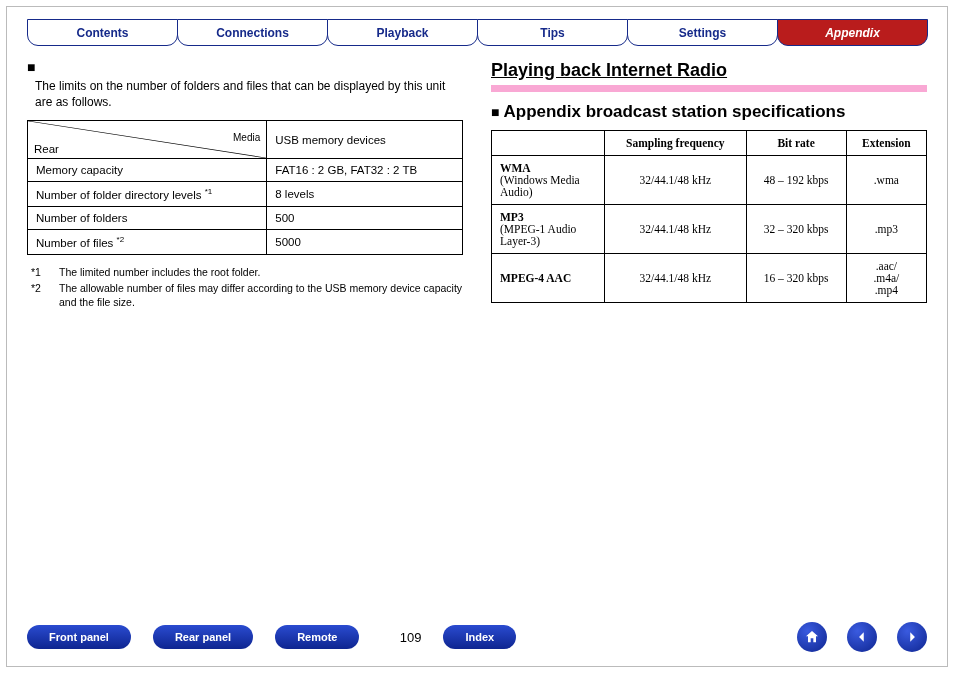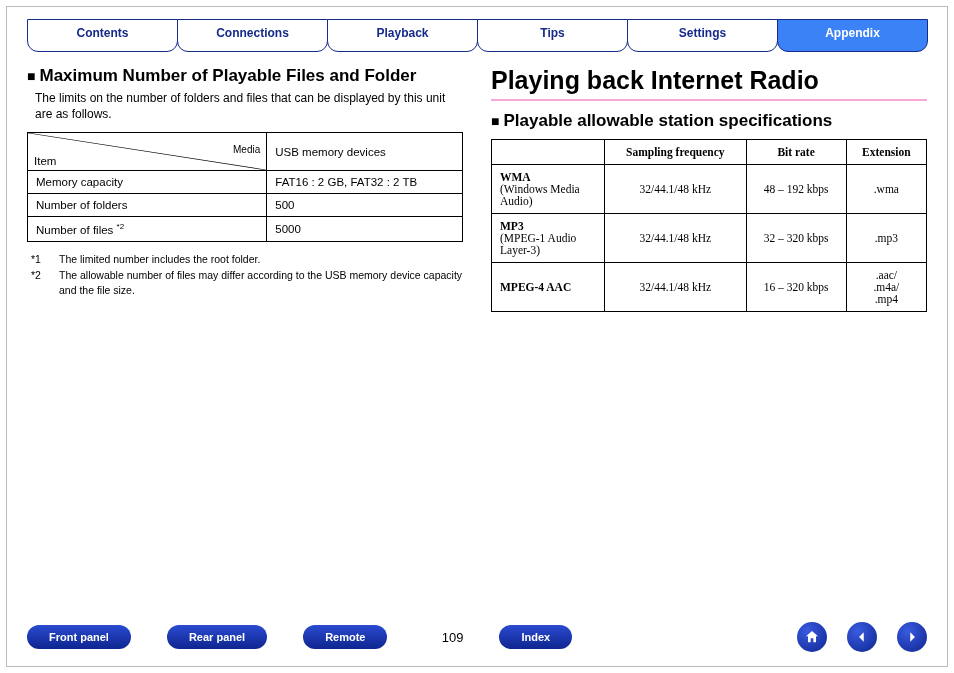--- a/index.html
+++ b/index.html
@@ -24,32 +24,33 @@
   .top-tabs {
     display: flex;
     gap: 0;
     margin-bottom: 14px;
   }
   .top-tab {
     flex: 1;
     text-align: center;
     font-weight: bold;
     font-size: 12px;
-    padding: 6px 0 11px 0;
+    padding: 6px 0 5px 0;
     color: #162a8a;
     border: 1px solid #162a8a;
     border-radius: 0 0 11px 11px;
     background: #fff;
     position: relative;
     margin-right: -1px;
   }
   .top-tab.active {
-    background: #3b82f6;
+    background: #b91c1c;
     color: #fff;
     border-radius: 0 0 11px 11px;
+    font-style: italic;
   }
   
   .cols {
     display: flex;
     gap: 28px;
   }
   .col { flex: 1; min-width: 0; }
   
   .sect-head {
     display: flex;
@@ -60,25 +61,26 @@
     color: #000;
     gap: 4px;
   }
   .sect-head .square { font-size: 14px; line-height: 1; }
   .lead {
     font-size: 12px;
     line-height: 1.35;
     margin: 0 0 10px 8px;
   }
   h2.page-title {
-    font-size: 25px;
+    font-size: 18px;
     font-weight: bold;
     margin: 0 0 2px 0;
-    border-bottom: 2px solid #f9a8d4;
+    border-bottom: 7px solid #f9a8d4;
     padding-bottom: 4px;
+    text-decoration: underline;
   }
   
   table.spec {
     border-collapse: collapse;
     width: 100%;
     font-size: 11.5px;
     margin: 4px 0 10px 0;
   }
   table.spec td {
     border: 1px solid #000;
@@ -119,21 +121,21 @@
   table.codec th { font-weight: bold; }
   table.codec td.left { text-align: left; }
   table.codec td.left .b { font-weight: bold; }
   
   .bottom {
     position: absolute;
     left: 20px; right: 20px;
     bottom: 14px;
     display: flex;
     align-items: center;
-    gap: 36px;
+    gap: 22px;
   }
   .pill {
     background: linear-gradient(#2a4bd0, #0e2590);
     color: #fff;
     font-size: 11px;
     font-weight: bold;
     padding: 6px 22px;
     border-radius: 14px;
     text-align: center;
   }
@@ -171,39 +173,42 @@
     <div class="top-tab">Tips</div>
     <div class="top-tab">Settings</div>
     <div class="top-tab active">Appendix</div>
   </div>
 
   <div class="cols">
 
     <div class="col">
       <div class="sect-head">
         <span class="square">■</span>
-        <span>Maximum Number of Playable Files and Folder</span>
       </div>
       <p class="lead">The limits on the number of folders and files that can be displayed by this unit are as follows.</p>
 
       <table class="spec">
         <tbody>
             <tr>
           <td class="media-cell" style="width:55%">
             <svg class="diag" viewBox="0 0 100 40" preserveAspectRatio="none">
                   <line x1="0" y1="0" x2="100" y2="40" stroke="#000" stroke-width="0.6"></line>
                 </svg>
             <span class="media-label">Media</span>
-            <span class="item-label">Item</span>
+            <span class="item-label">Rear</span>
           </td>
           <td class="center">USB memory devices</td>
         </tr>
         <tr>
           <td><span>Memory capacity</span></td>
           <td class="center">FAT16 : 2 GB, FAT32 : 2 TB</td>
+        </tr>
+        <tr>
+          <td><span>Number of folder directory levels</span> <span class="sup">*1</span></td>
+          <td class="center">8 levels</td>
         </tr>
         <tr>
           <td><span>Number of folders</span></td>
           <td class="center">500</td>
         </tr>
         <tr>
           <td><span>Number of files</span> <span class="sup">*2</span></td>
           <td class="center">5000</td>
         </tr>
       </tbody>
@@ -218,21 +223,21 @@
           <span class="mark">*2</span>
           <span>The allowable number of files may differ according to the USB memory device capacity and the file size.</span>
         </div>
       </div>
     </div>
 
     <div class="col">
       <h2 class="page-title">Playing back Internet Radio</h2>
       <div class="sect-head" style="margin-top:10px">
         <span class="square">■</span>
-        <span>Playable allowable station specifications</span>
+        <span>Appendix broadcast station specifications</span>
       </div>
 
       <table class="codec">
         <tbody>
             <tr>
           <th style="width:26%"></th>
           <th>Sampling frequency</th>
           <th>Bit rate</th>
           <th>Extension</th>
         </tr>

